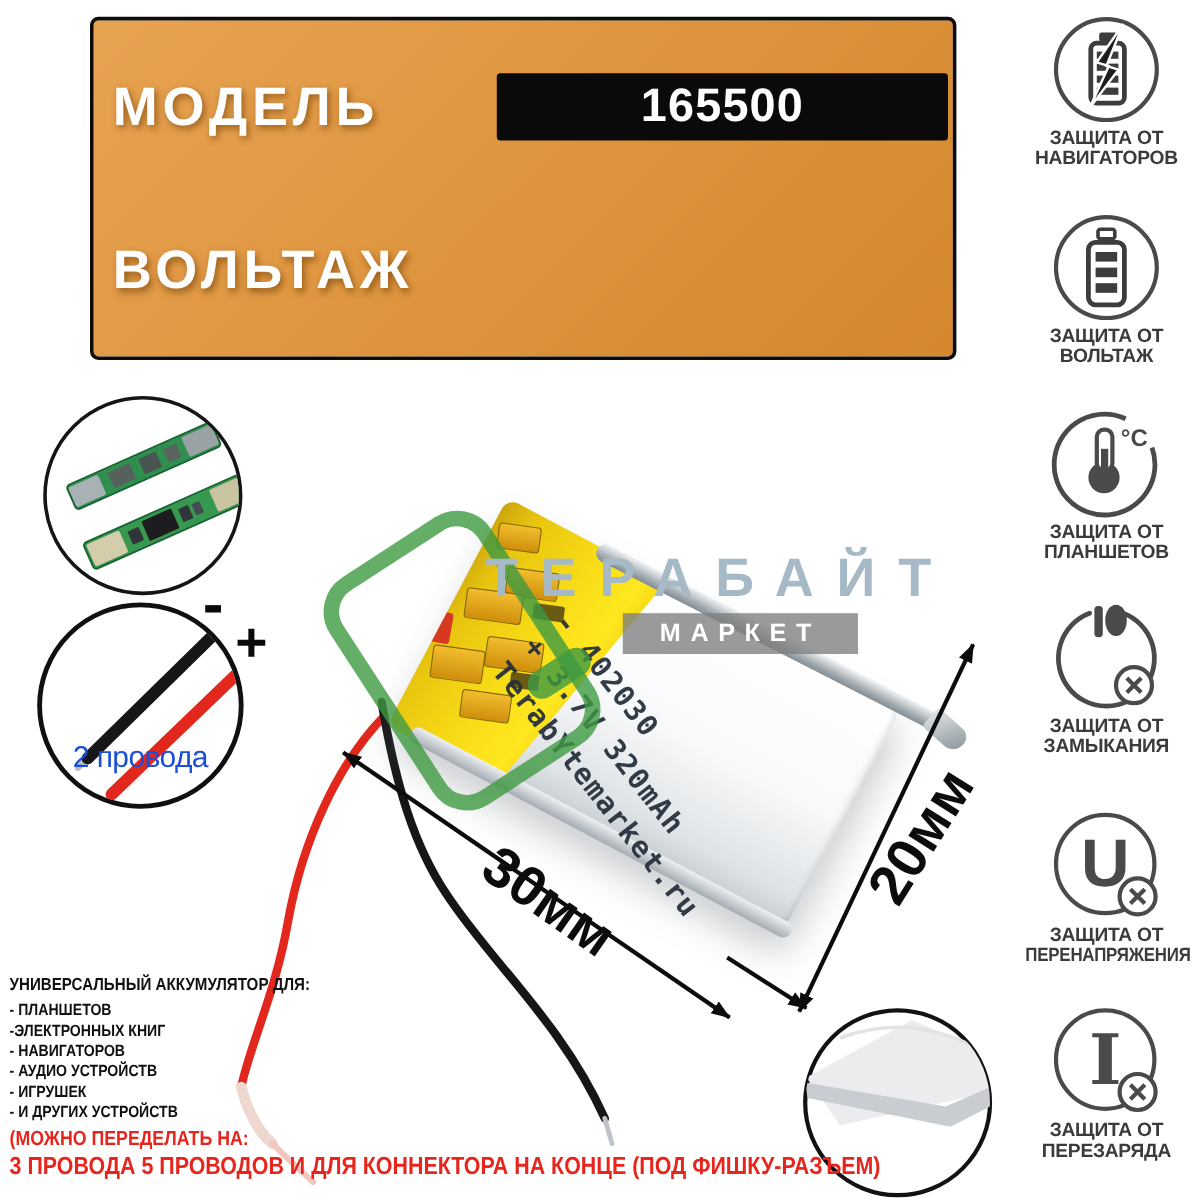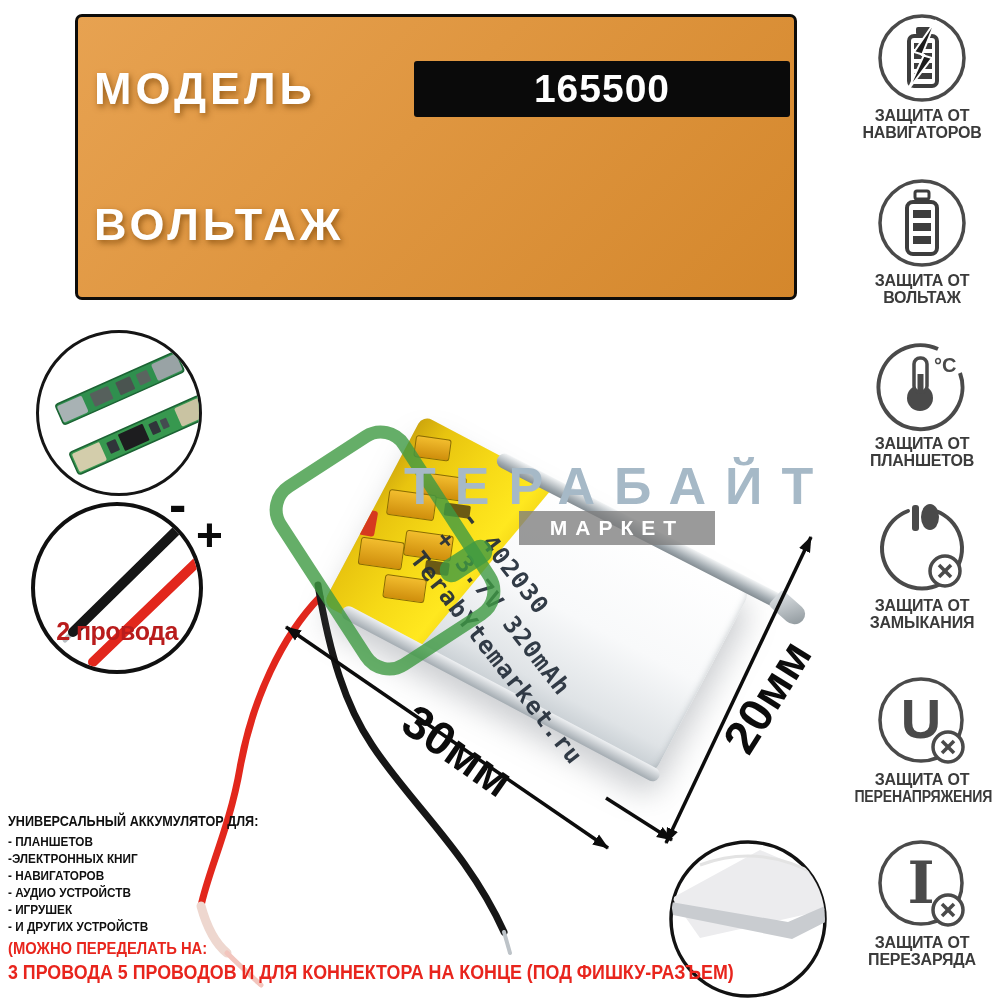--- a/index.html
+++ b/index.html
@@ -48,38 +48,38 @@
     background:linear-gradient(#eef0f2,#a4acb2);}
   .bat-print{position:absolute;left:92px;top:52px;transform:rotate(24deg);transform-origin:0 0;
     font-family:"DejaVu Sans Mono",monospace;font-size:24px;font-weight:700;color:#242e3a;
     line-height:33px;letter-spacing:1px;white-space:pre;opacity:.93;}
 
   
   .wm-logo{position:absolute;left:305px;top:438px;width:160px;height:225px;
     border:13px solid rgba(62,154,66,.8);border-radius:34px;transform:rotate(-33deg);box-sizing:border-box;}
   .wm-pen{position:absolute;left:437px;top:549px;width:58px;height:24px;
     background:rgba(62,154,66,.8);border-radius:12px;transform:rotate(-33deg);}
-  .wm-title{position:absolute;left:404px;top:456px;font-size:52px;font-weight:700;color:#a6b9c7;
+  .wm-title{position:absolute;left:404px;top:456px;font-size:45px;font-weight:700;color:#a6b9c7;
     letter-spacing:19px;white-space:nowrap;}
   .wm-sub{position:absolute;left:519px;top:511px;width:196px;height:34px;
     background:rgba(125,125,125,.78);color:#ffffff;font-size:21px;font-weight:700;letter-spacing:8px;
     display:flex;align-items:center;justify-content:center;}
 
   
   .dim{position:absolute;font-weight:700;color:#0c0c0c;white-space:nowrap;}
   .dim-30{left:397px;top:723px;font-size:47px;transform:rotate(35deg);}
   .dim-20{left:706px;top:669px;font-size:47px;transform:rotate(-58deg);}
   .dim-4{left:700px;top:930px;width:98px;text-align:center;font-size:41px;font-weight:800;}
 
   
   .inset{position:absolute;border-radius:50%;background:#ffffff;overflow:hidden;box-sizing:border-box;}
   .inset-pcb{left:36px;top:330px;width:166px;height:166px;border:3px solid #151515;}
   .inset-wires{left:31px;top:502px;width:172px;height:172px;border:4px solid #101010;}
   .wires-label{position:absolute;left:47px;top:617px;width:140px;text-align:center;
-    font-size:25px;font-weight:700;color:#b91c1c;letter-spacing:-0.5px;}
+    font-size:25px;font-weight:400;color:#1d4ed8;letter-spacing:-0.5px;}
   .wire-minus{position:absolute;left:169px;top:478px;font-size:52px;font-weight:800;color:#0a0a0a;line-height:52px;}
   .wire-plus{position:absolute;left:196px;top:512px;font-size:46px;font-weight:800;color:#0a0a0a;line-height:46px;}
 
   
   .usage{position:absolute;left:8px;top:810px;transform:scaleX(.87);transform-origin:0 0;color:#101010;width:900px;}
   .usage-title{font-size:14.5px;font-weight:700;line-height:23px;}
   .usage-item{font-size:13.5px;font-weight:700;line-height:17px;}
   .usage-note1{margin-top:3px;font-size:17px;font-weight:700;line-height:21px;color:#e8251d;}
   .usage-note2{font-size:20.5px;font-weight:700;line-height:25px;color:#e8251d;white-space:nowrap;}
 

